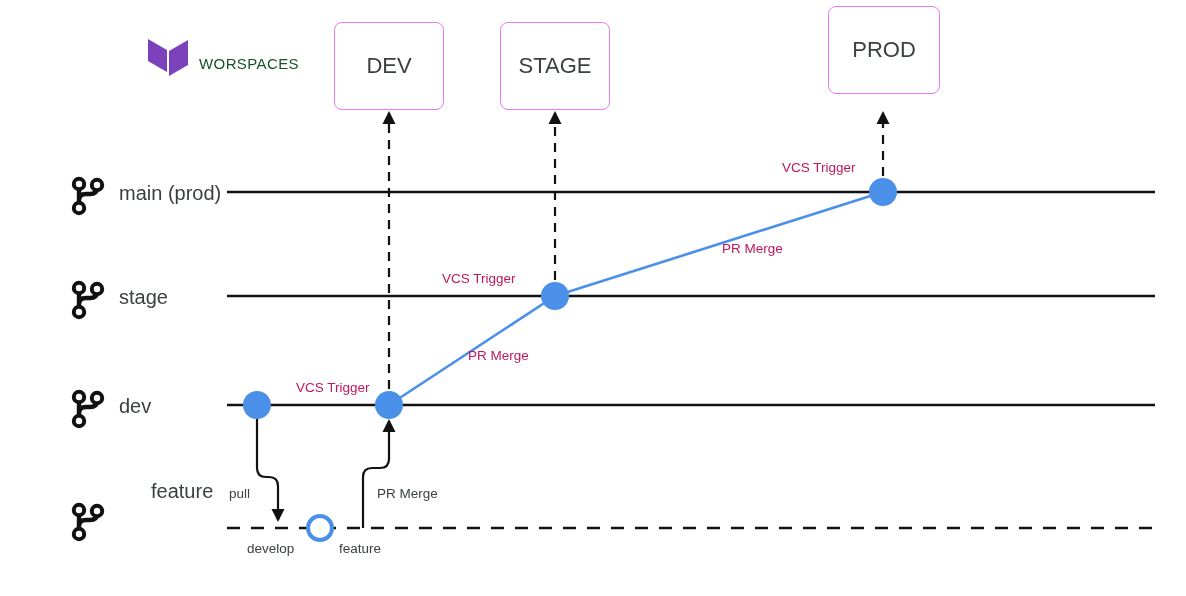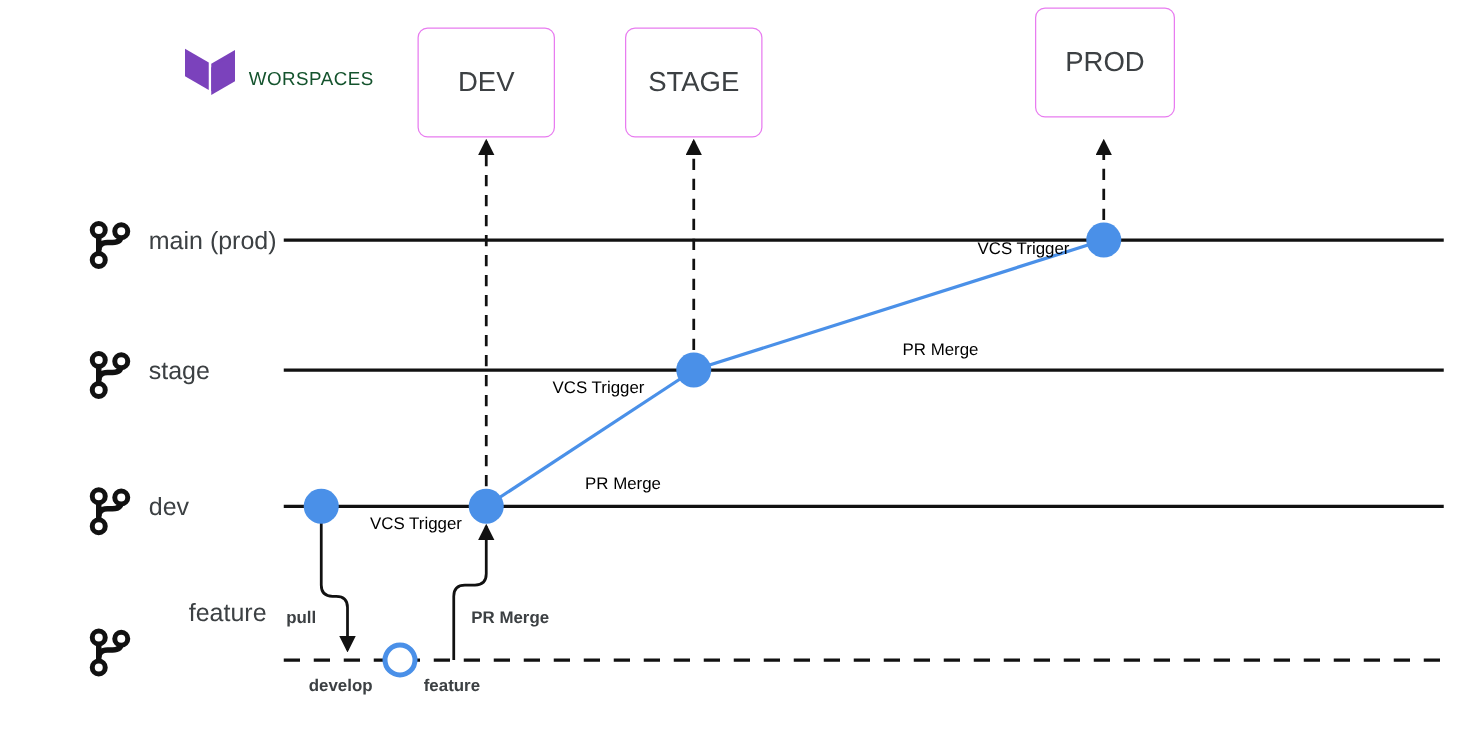--- a/index.html
+++ b/index.html
@@ -6,22 +6,22 @@
   body{
     width:1186px;height:596px;position:relative;overflow:hidden;
     font-family:"Liberation Sans","DejaVu Sans",sans-serif;
     color:#3c4043;
   }
   #canvas{position:absolute;inset:0;width:1186px;height:596px;}
   .lbl{position:absolute;white-space:nowrap;}
   .branch-name{font-size:20px;color:#3c4043;}
   .wsp-text{font-size:15px;color:#14532d;letter-spacing:.4px;}
   .box-text{font-size:22px;color:#3c4043;}
-  .edge-text{font-size:13.5px;color:#000000;margin-top:31px;}
-  .small-text{font-size:13.5px;color:#3c4043;font-weight:bold;}
+  .edge-text{font-size:13.5px;color:#be185d;}
+  .small-text{font-size:13.5px;color:#3c4043;}
   .env-box{
     position:absolute;border:1.6px solid #e87cf0;border-radius:8px;
     background:#ffffff;display:flex;align-items:center;justify-content:center;
   }
 </style>
 </head>
 <body>
 
 <svg id="canvas" viewBox="0 0 1186 596">
   <defs>

